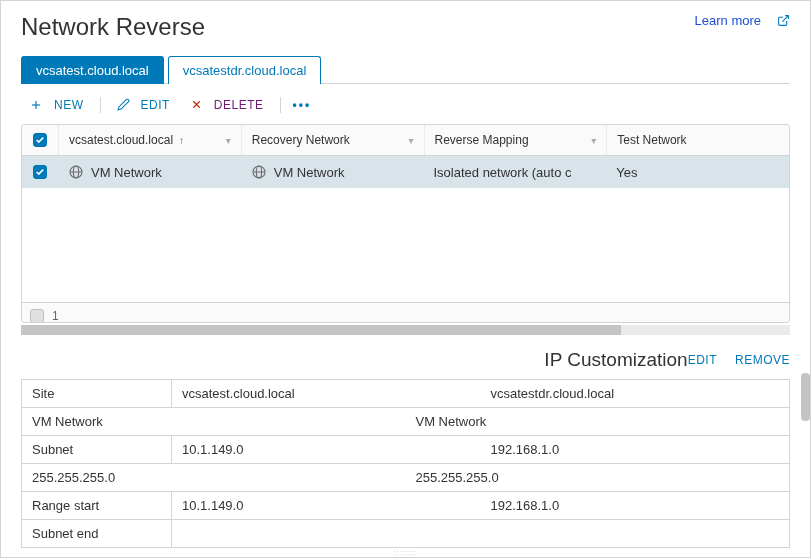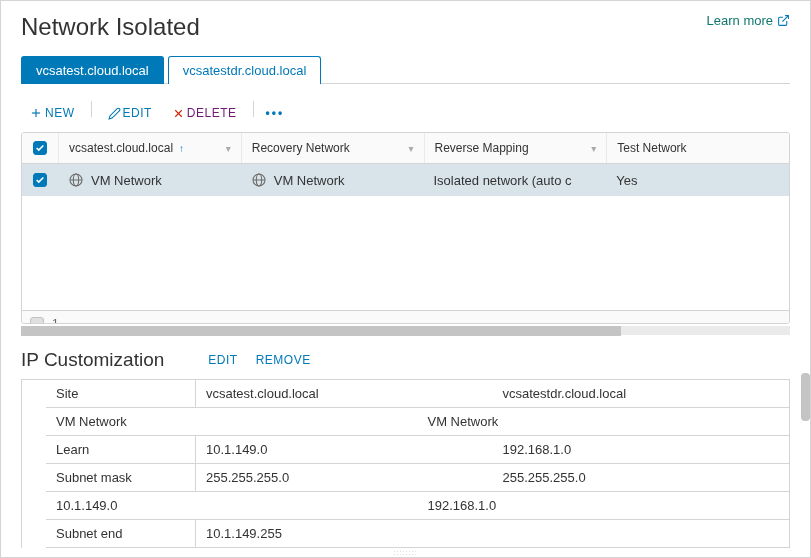--- a/index.html
+++ b/index.html
@@ -1,28 +1,28 @@
 <!DOCTYPE html>
 <html><head>
 <meta charset="utf-8">
 <style>
 * { box-sizing: border-box; margin: 0; padding: 0; }
 body { font-family: -apple-system, BlinkMacSystemFont, "Segoe UI", Arial, sans-serif; font-size: 13px; color: #333; background: #fff; width: 811px; height: 558px; overflow: hidden; border: 1px solid #d4d4d4; }
 .container { padding: 12px 20px 0 20px; height: 100%; display: flex; flex-direction: column; }
 
 .header { display: flex; justify-content: space-between; align-items: flex-start; margin-bottom: 14px; }
 .title { font-size: 24px; font-weight: 300; color: #333; }
-.learn-more { color: #0f766e; font-size: 13px; text-decoration: none; display: flex; align-items: center; gap: 4px; }
+.learn-more { color: #1d4ed8; font-size: 13px; text-decoration: none; display: flex; align-items: center; gap: 16px; }
 
 .tabs { display: flex; gap: 4px; margin-bottom: 10px; border-bottom: 1px solid #d4d4d4; }
 .tab { padding: 6px 14px; font-size: 13px; color: #0079b8; background: #fff; border: 1px solid #0079b8; border-bottom: none; border-radius: 3px 3px 0 0; position: relative; top: 1px; cursor: pointer; }
 .tab.active { background: #0079b8; color: #fff; }
 
 .toolbar { display: flex; align-items: center; gap: 4px; margin-bottom: 8px; }
-.tb-btn { display: flex; align-items: center; gap: 2px; padding: 4px 8px; color: #0079b8; font-size: 12px; letter-spacing: 0.5px; cursor: pointer; background: transparent; border: none; margin-top: 8px; }
+.tb-btn { display: flex; gap: 11px; padding: 4px 8px; color: #0079b8; font-size: 12px; letter-spacing: 0.5px; cursor: pointer; background: transparent; border: none; }
 .tb-sep { width: 1px; height: 16px; background: #d4d4d4; margin: 0 4px; }
 .tb-btn.delete { color: #701a75; }
 .tb-btn.more { color: #0079b8; font-weight: bold; letter-spacing: 2px; padding: 4px; }
 .icn { display: inline-flex; }
 
 .grid { border: 1px solid #d4d4d4; border-radius: 3px; overflow: hidden; }
 .grid-header { display: flex; background: #fafafa; border-bottom: 1px solid #d4d4d4; }
 .gh-chk { width: 36px; display: flex; align-items: center; justify-content: center; padding: 8px 0; }
 .gh-col { flex: 1; padding: 8px 10px; font-size: 12px; display: flex; align-items: center; gap: 6px; border-left: 1px solid #eaeaea; position: relative; }
 .gh-col .sort { color: #0079b8; font-size: 10px; }
@@ -35,39 +35,39 @@
 .grid-footer { display: flex; align-items: center; padding: 6px 8px; border-top: 1px solid #d4d4d4; background: #fafafa; gap: 8px; font-size: 12px; color: #666; }
 
 .chk { width: 14px; height: 14px; border: 1px solid #adadad; border-radius: 3px; display: inline-flex; align-items: center; justify-content: center; cursor: pointer; background: #fff; }
 .chk.checked { background: #0079b8; border-color: #0079b8; color: #fff; }
 .chk.disabled { background: #e0e0e0; border-color: #c0c0c0; }
 .chk svg { width: 10px; height: 10px; }
 
 .hscroll { height: 10px; background: #eaeaea; position: relative; margin-top: 2px; }
 .hscroll .thumb { position: absolute; left: 0; top: 0; height: 10px; width: 78%; background: #c4c4c4; }
 
-.panel-header { display: flex; justify-content: flex-start; align-items: center; margin: 14px 0 8px 0; gap: 44px; }
+.panel-header { display: flex; justify-content: flex-end; align-items: center; margin: 14px 0 8px 0; }
 .panel-title { font-size: 19px; font-weight: 300; color: #333; }
 .panel-actions { display: flex; gap: 18px; }
 .panel-btn { color: #0079b8; font-size: 12px; letter-spacing: 0.5px; cursor: pointer; background: transparent; border: none; }
 
-.ip-table { border: 1px solid #d4d4d4; border-bottom: none; width: 100%; padding-left: 24px; }
+.ip-table { border: 1px solid #d4d4d4; border-bottom: none; width: 100%; }
 .ipt-row { display: flex; border-bottom: 1px solid #d4d4d4; }
 .ipt-label { width: 150px; padding: 6px 10px; font-size: 13px; background: #fff; border-right: 1px solid #d4d4d4; }
 .ipt-val { flex: 1; padding: 6px 10px; font-size: 13px; }
 .resize-handle { text-align: center; color: #c0c0c0; font-size: 7px; letter-spacing: 1px; padding: 1px 0; }
 
 .rscroll { position: absolute; right: 1px; top: 373px; width: 9px; height: 48px; background: #c4c4c4; border-radius: 4px; }
 </style>
 </head>
 <body>
 
 <div class="container">
   <div class="header">
-    <div class="title">Network Isolated</div>
+    <div class="title">Network Reverse</div>
     <a class="learn-more">
       <span>Learn more</span>
       <span class="icn">
         <svg width="13" height="13" viewBox="0 0 24 24" fill="none" stroke="#0079b8" stroke-width="2">
             <path d="M18 13v6a2 2 0 0 1-2 2H5a2 2 0 0 1-2-2V8a2 2 0 0 1 2-2h6"></path>
             <polyline points="15 3 21 3 21 9"></polyline>
             <line x1="10" y1="14" x2="21" y2="3"></line>
           </svg>
       </span>
     </a>
@@ -196,34 +196,33 @@
     <div class="ipt-row">
       <div class="ipt-label">Site</div>
       <div class="ipt-val">vcsatest.cloud.local</div>
       <div class="ipt-val">vcsatestdr.cloud.local</div>
     </div>
     <div class="ipt-row">
       <div class="ipt-val">VM Network</div>
       <div class="ipt-val">VM Network</div>
     </div>
     <div class="ipt-row">
-      <div class="ipt-label">Learn</div>
+      <div class="ipt-label">Subnet</div>
       <div class="ipt-val">10.1.149.0</div>
       <div class="ipt-val">192.168.1.0</div>
     </div>
     <div class="ipt-row">
-      <div class="ipt-label">Subnet mask</div>
       <div class="ipt-val">255.255.255.0</div>
       <div class="ipt-val">255.255.255.0</div>
     </div>
     <div class="ipt-row">
+      <div class="ipt-label">Range start</div>
       <div class="ipt-val">10.1.149.0</div>
       <div class="ipt-val">192.168.1.0</div>
     </div>
     <div class="ipt-row">
       <div class="ipt-label">Subnet end</div>
-      <div class="ipt-val">10.1.149.255</div>
     </div>
   </div>
   <div class="resize-handle">::::::::</div>
 </div>
 
 <div class="rscroll"></div>
 
 </body></html>

